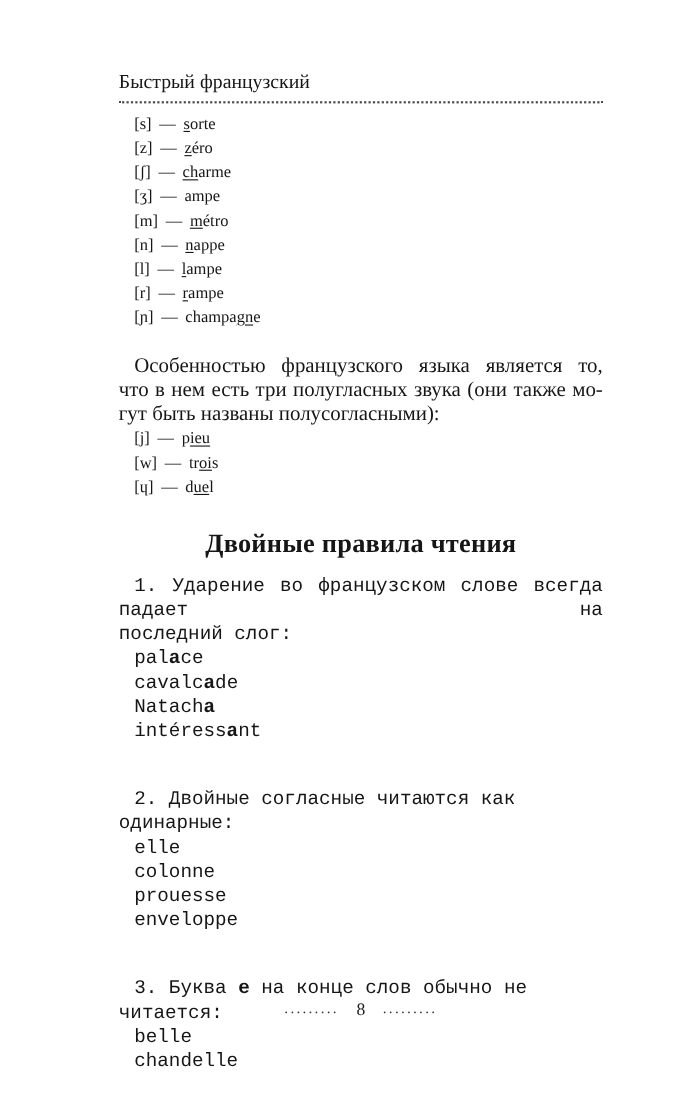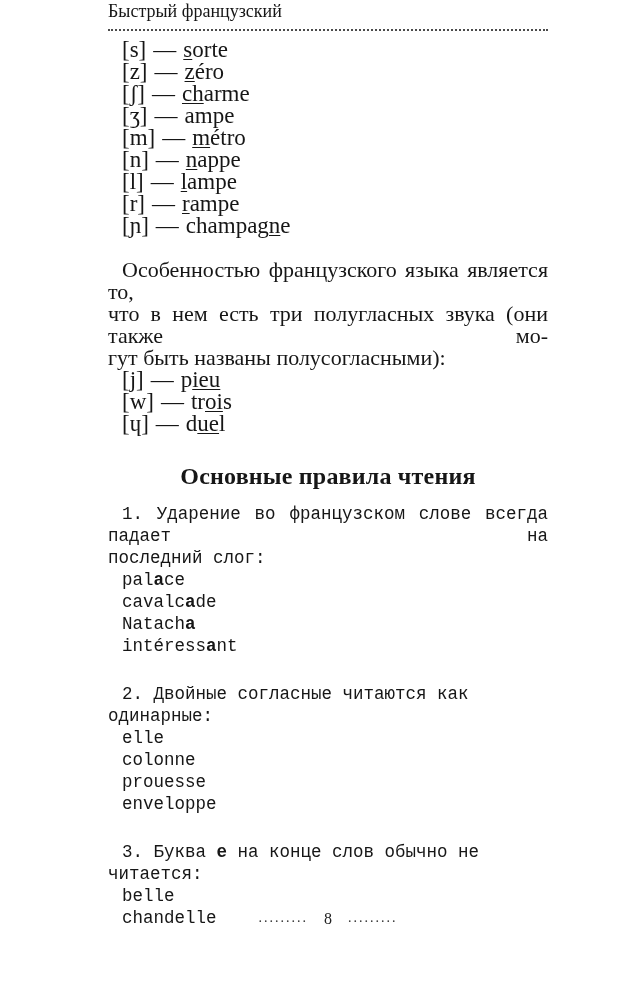--- a/index.html
+++ b/index.html
@@ -12,58 +12,59 @@
     color: #161616;
     overflow: hidden;
   }
   .content {
     position: absolute;
     left: 108px;
     top: 0;
     width: 440px;
   }
   .running-header {
+    margin-top: 63px;
     font-size: 18px;
     line-height: 22px;
     padding-bottom: 7px;
     border-bottom: 2px dotted #4b4b4b;
   }
   .sound-list {
     padding-left: 14px;
-    font-size: 23px;
+    font-size: 15px;
     line-height: 22px;
   }
   .sound-list.consonants { margin-top: 8px; }
   .sound-list.semivowels { margin-top: 0; }
   .sound-line { white-space: nowrap; }
   .dash { margin: 0 7px; }
   .u span, span.u { text-decoration: underline; text-decoration-thickness: 1px; text-underline-offset: 2px; }
   .b, span.b { font-weight: 700; }
   .intro {
     margin-top: 22px;
-    font-size: 22px;
+    font-size: 19px;
     line-height: 22px;
   }
   .jline {
     text-align: justify;
     text-align-last: justify;
     text-justify: inter-word;
   }
   .indent { text-indent: 14px; }
   .section-heading {
     margin-top: 26px;
     font-size: 24px;
     line-height: 30px;
     font-weight: 700;
     text-align: center;
     letter-spacing: 0.2px;
   }
   .rule { font-size: 17.5px; line-height: 22px; font-family: Liberation Mono, monospace; }
   .rule.first { margin-top: 12px; }
-  .rule + .rule { margin-top: 26px; }
+  .rule + .rule { margin-top: 40px; }
   .rule-words { padding-left: 14px; }
   .footer {
     position: absolute;
     left: 108px;
     top: 910px;
     width: 440px;
     text-align: center;
     color: #222222;
   }
   .fdots {
@@ -105,21 +106,21 @@
       <div class="jline">что в нем есть три полугласных звука (они также мо-</div>
       <div>гут быть названы полусогласными):</div>
     </div>
 
     <div class="sound-list semivowels">
       <div class="sound-line"><span>[j]</span><span class="dash">—</span><span><span>p</span><span class="u">ieu</span></span></div>
       <div class="sound-line"><span>[w]</span><span class="dash">—</span><span><span>tr</span><span class="u">oi</span><span>s</span></span></div>
       <div class="sound-line"><span>[ɥ]</span><span class="dash">—</span><span><span>d</span><span class="u">ue</span><span>l</span></span></div>
     </div>
 
-    <div class="section-heading">Основные правила чтения</div>
+    <div class="section-heading">Двойные правила чтения</div>
 
     <div class="rule first">
       <div class="jline indent"><span>1. Ударение во французском слове всегда падает на</span></div>
       <div><span>последний слог:</span></div>
       <div class="rule-words">
         <div><span>pal</span><span class="b">a</span><span>ce</span></div>
         <div><span>cavalc</span><span class="b">a</span><span>de</span></div>
         <div><span>Natach</span><span class="b">a</span></div>
         <div><span>intéress</span><span class="b">a</span><span>nt</span></div>
       </div>

